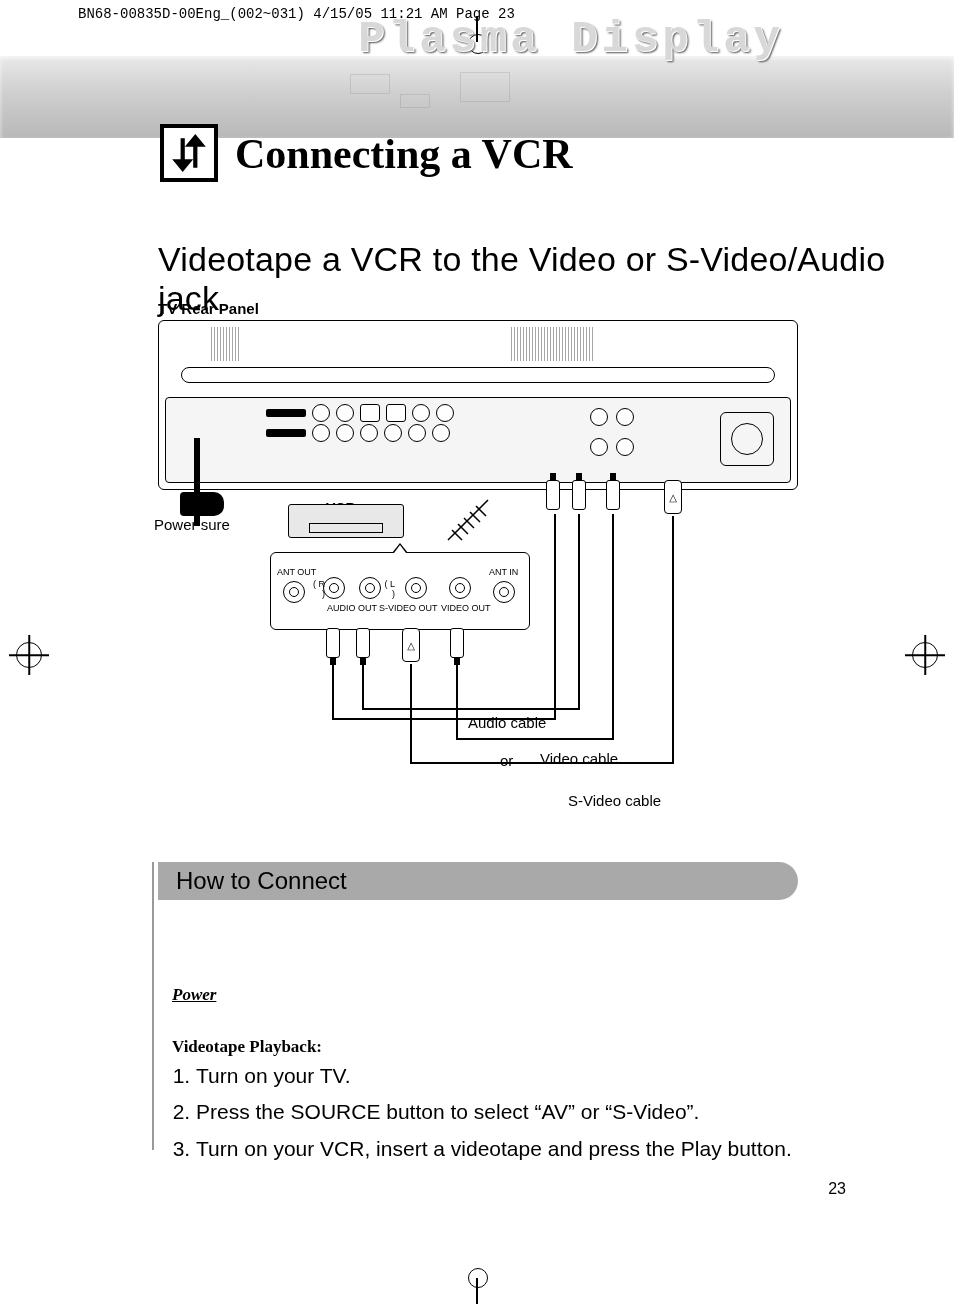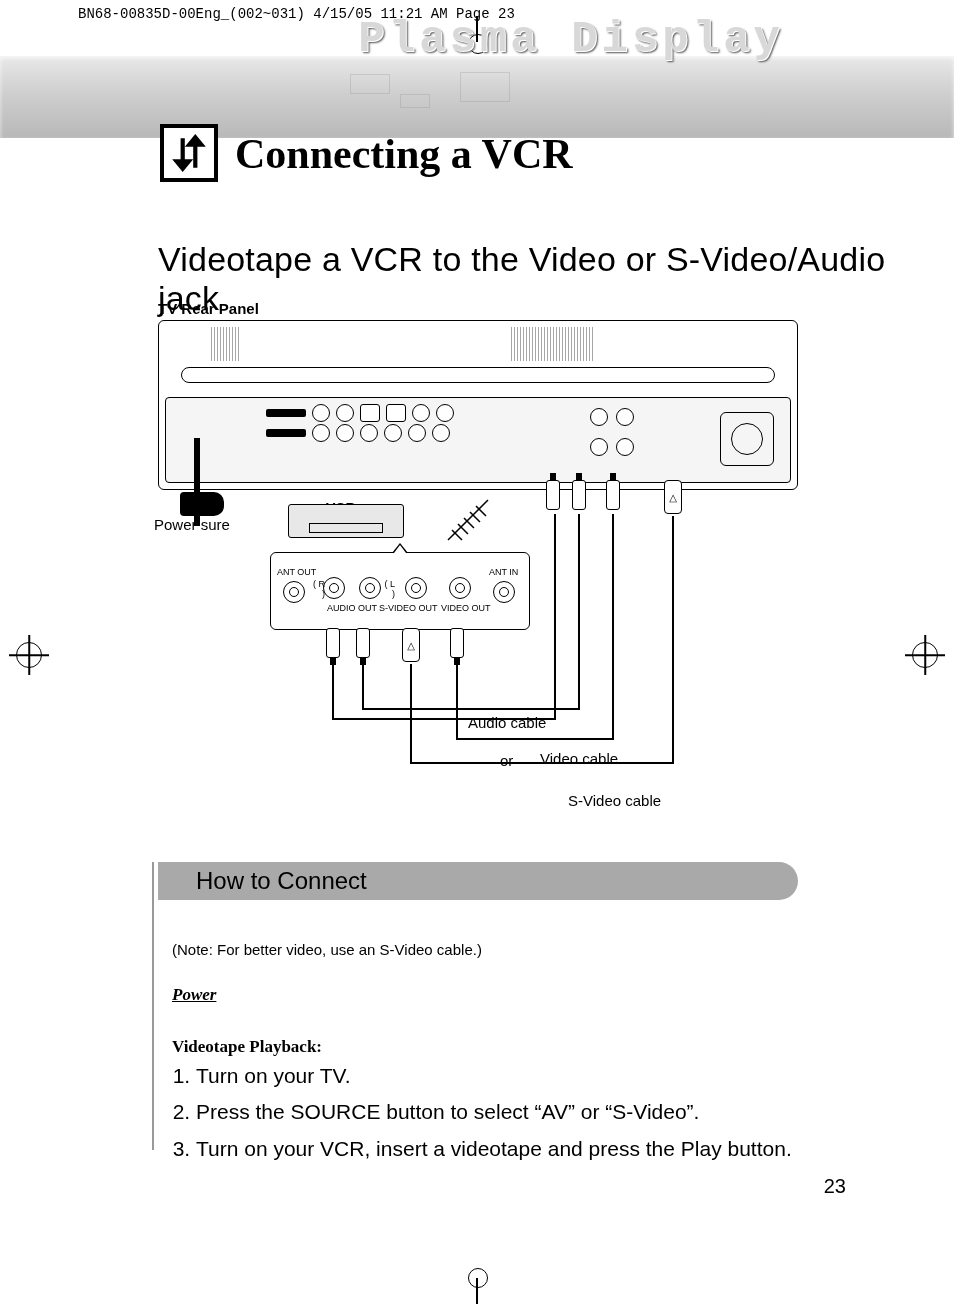--- a/index.html
+++ b/index.html
@@ -269,21 +269,20 @@
     width: 640px; height: 38px;
     background: #a9a9a9;
     border-radius: 0 20px 20px 0;
     display: flex; align-items: center;
     padding-left: 18px;
   }
   .how-bar-text {
     font-family: "Arial Narrow", Arial, sans-serif;
     font-size: 24px;
     color: #000;
-    margin-left: 20px;
   }
   .left-rule {
     position:absolute; top:862px; left:152px; width:2px; height:288px; background:#999;
   }
   .body-text {
     position: absolute;
     left: 172px;
     width: 620px;
     font-size: 15px;
     line-height: 1.35;
@@ -298,21 +297,21 @@
   .videotape-label {
     font-family: Georgia, serif;
     font-weight: bold;
     font-size: 17px;
   }
   ol.steps { list-style: decimal; margin-left: 24px; }
   ol.steps li { margin-bottom: 8px; font-size:21px; }
   .page-num {
     position: absolute;
     bottom: 112px; right: 108px;
-    font-size: 20px;
+    font-size: 16px;
   }
 </style>
 </head>
 <body>
 
 <div class="print-header">BN68-00835D-00Eng_(002~031)  4/15/05  11:21 AM  Page 23</div>
 <div class="crop-top"></div>
 <div class="crop-bottom"></div>
 <div class="crop-left">
     <div class="crop-circle"></div>
@@ -443,21 +442,20 @@
   <div class="cable-label" style="top:472px;left:410px">S-Video cable</div>
 </div>
 
 <div class="left-rule"></div>
 <div class="how-bar">
   <span class="how-bar-text">How to Connect</span>
 </div>
 
 <div class="body-text" style="top:920px">
   <br>
-  <span>(Note: For better video, use an S-Video cable.)</span>
 </div>
 
 <div class="body-text" style="top:984px">
   <span class="note-label">Power</span><br>
 </div>
 
 <div class="body-text" style="top:1036px">
   <span class="videotape-label">Videotape Playback:</span>
 </div>
 

